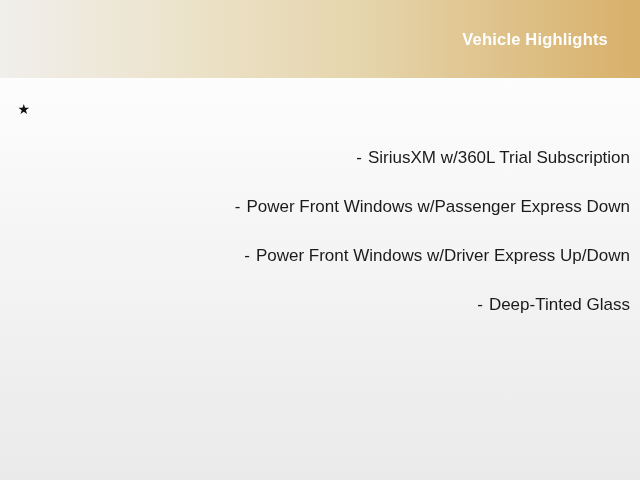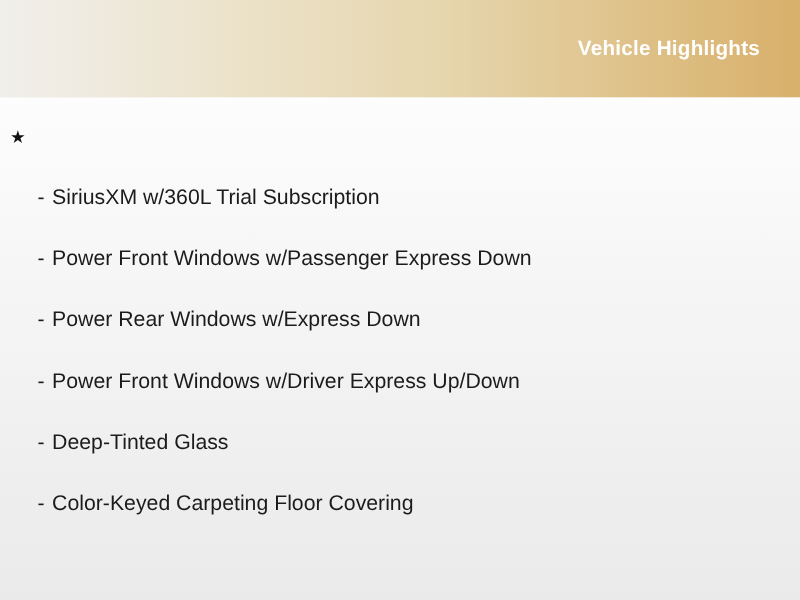--- a/index.html
+++ b/index.html
@@ -11,20 +11,21 @@
     height: 480px;
     overflow: hidden;
     font-family: "Liberation Sans", sans-serif;
     background: #efefef;
   }
   .panel {
     width: 640px;
     height: 480px;
     display: flex;
     flex-direction: column;
+    text-align: right;
   }
   .header {
     height: 78px;
     flex: 0 0 78px;
     background: linear-gradient(90deg, #f1efec 0%, #ece3cb 28%, #e6d6ae 55%, #d8b06a 100%);
     display: flex;
     align-items: center;
     justify-content: flex-end;
     padding-right: 32px;
     box-sizing: border-box;
@@ -89,27 +90,21 @@
     </div>
 
     <ul class="feature-list">
       <li class="feature-item">
         <span class="dash">-</span><span>SiriusXM w/360L Trial Subscription</span>
       </li>
       <li class="feature-item">
         <span class="dash">-</span><span>Power Front Windows w/Passenger Express Down</span>
       </li>
       <li class="feature-item">
-        <span class="dash">-</span><span>Power Rear Windows w/Express Down</span>
-      </li>
-      <li class="feature-item">
         <span class="dash">-</span><span>Power Front Windows w/Driver Express Up/Down</span>
       </li>
       <li class="feature-item">
         <span class="dash">-</span><span>Deep-Tinted Glass</span>
-      </li>
-      <li class="feature-item">
-        <span class="dash">-</span><span>Color-Keyed Carpeting Floor Covering</span>
       </li>
     </ul>
 
   </div>
 </div>
 
 </body></html>

